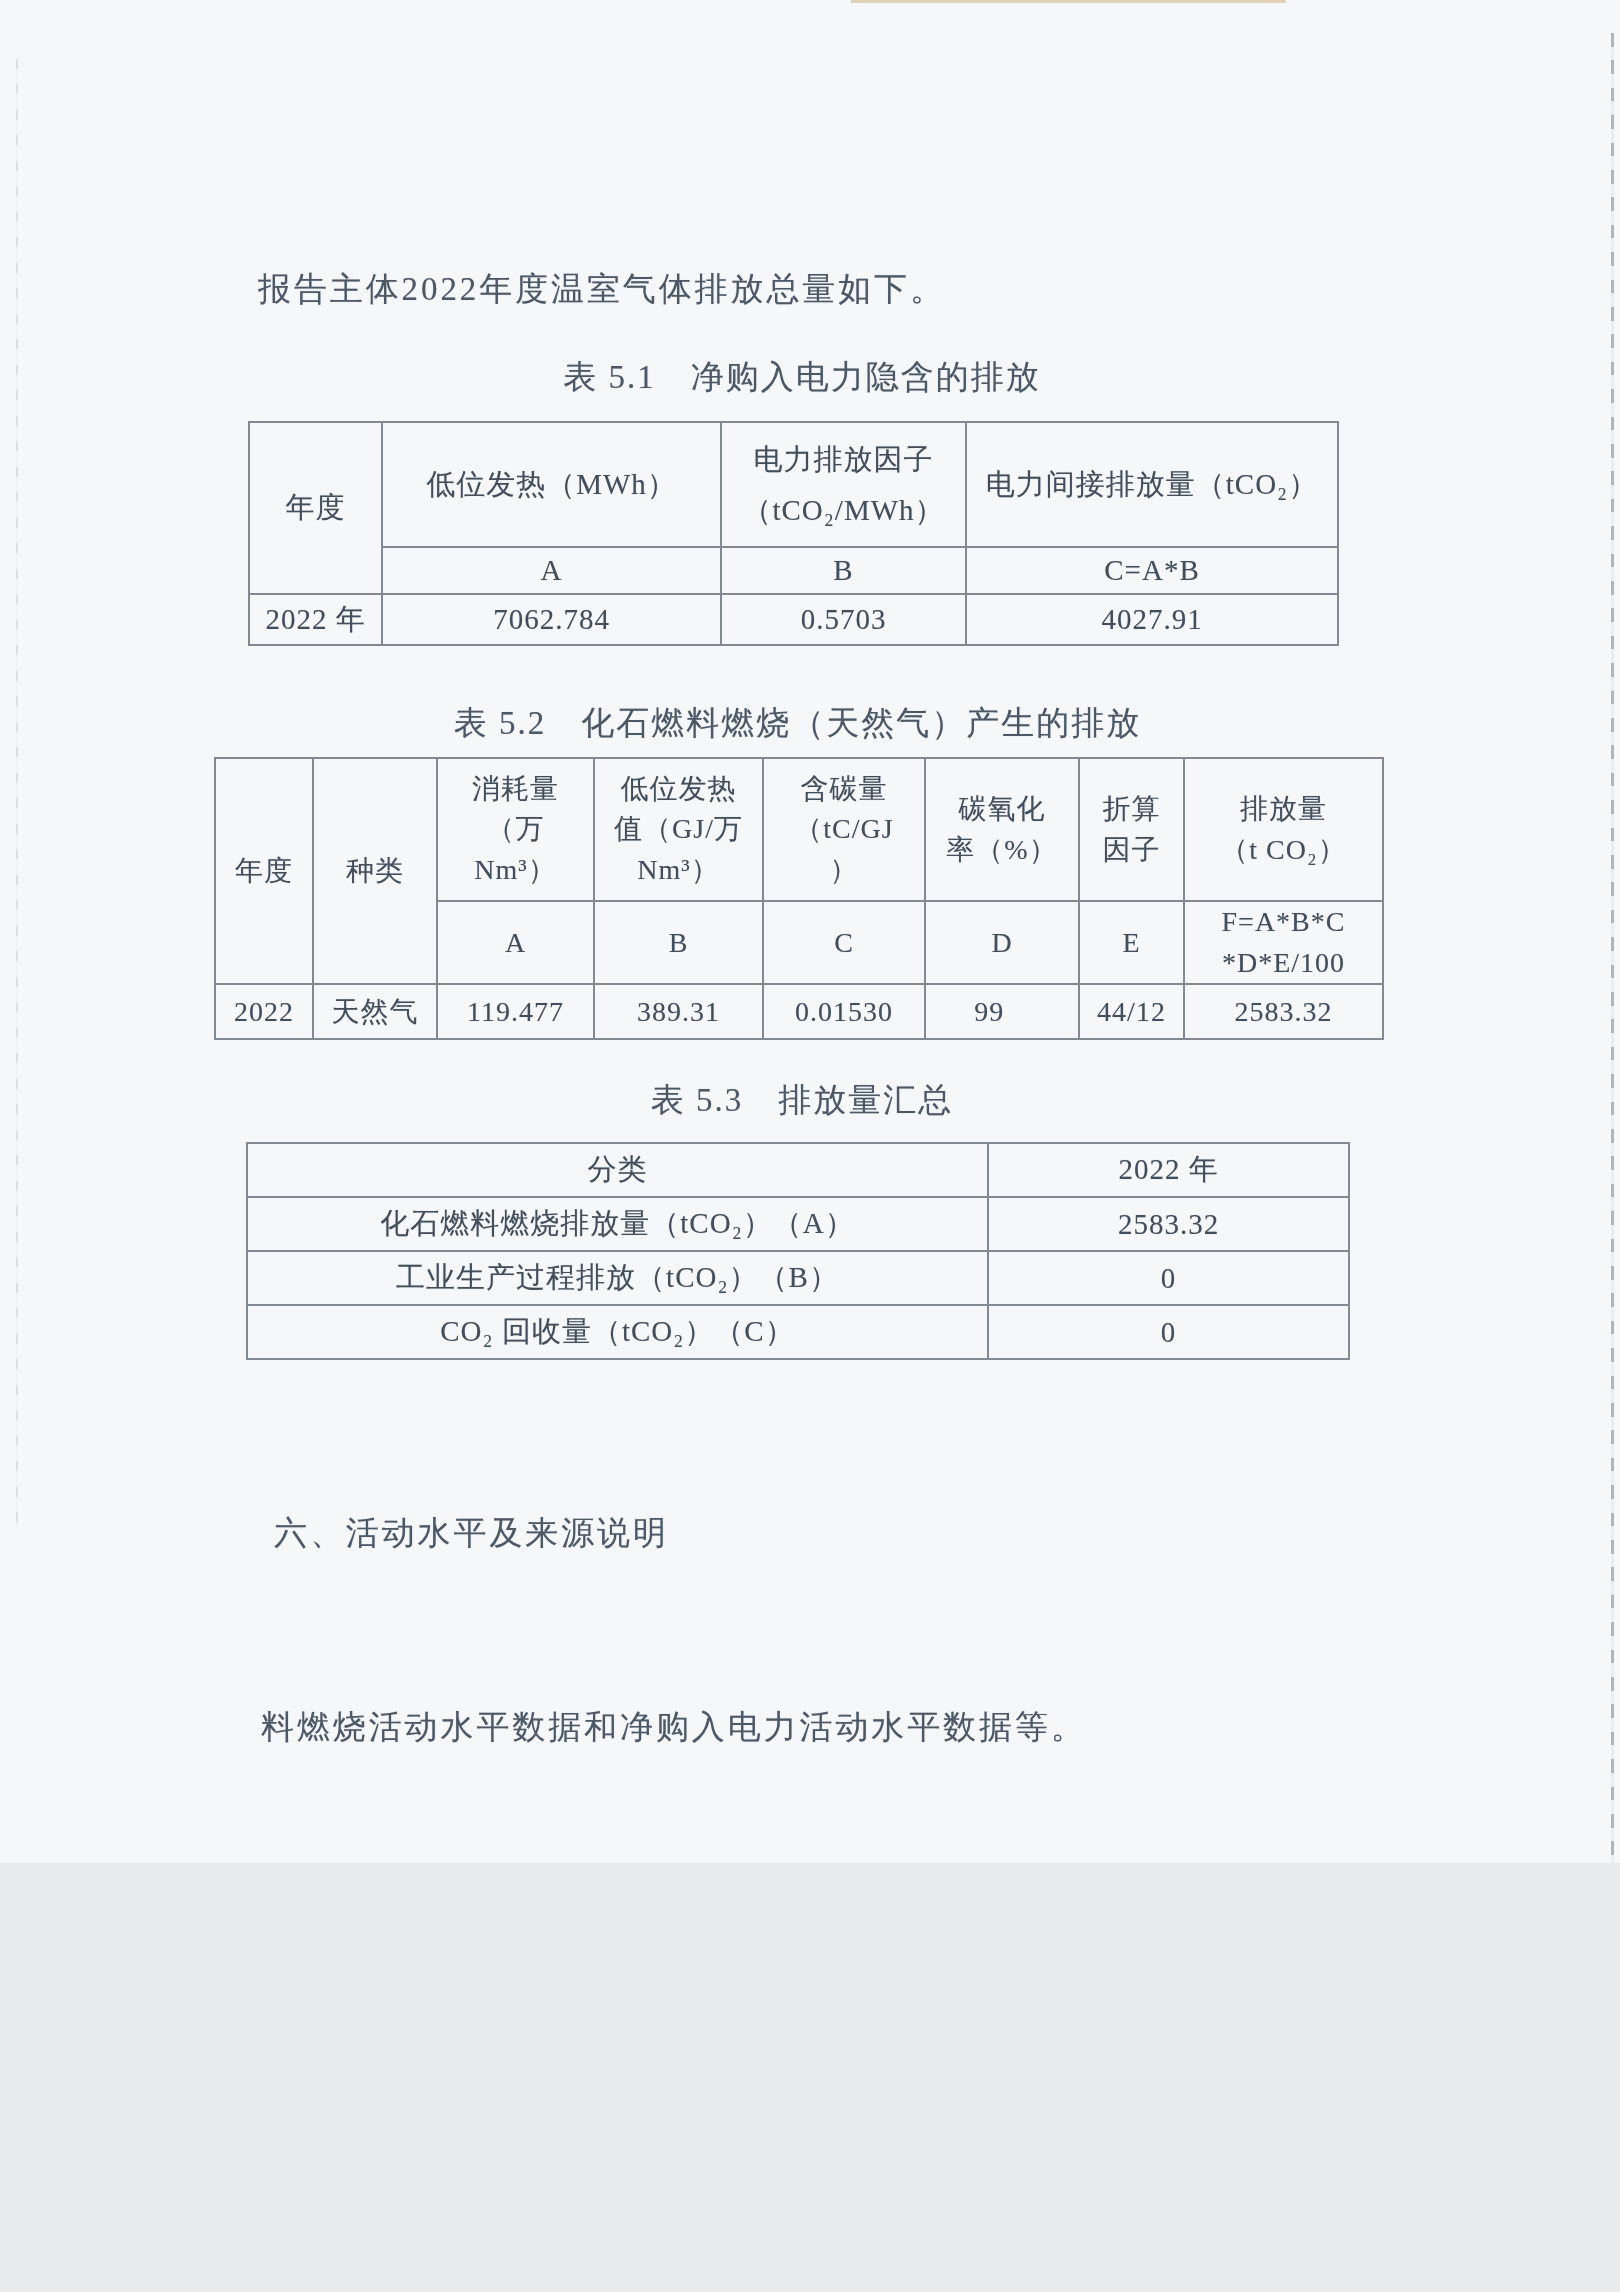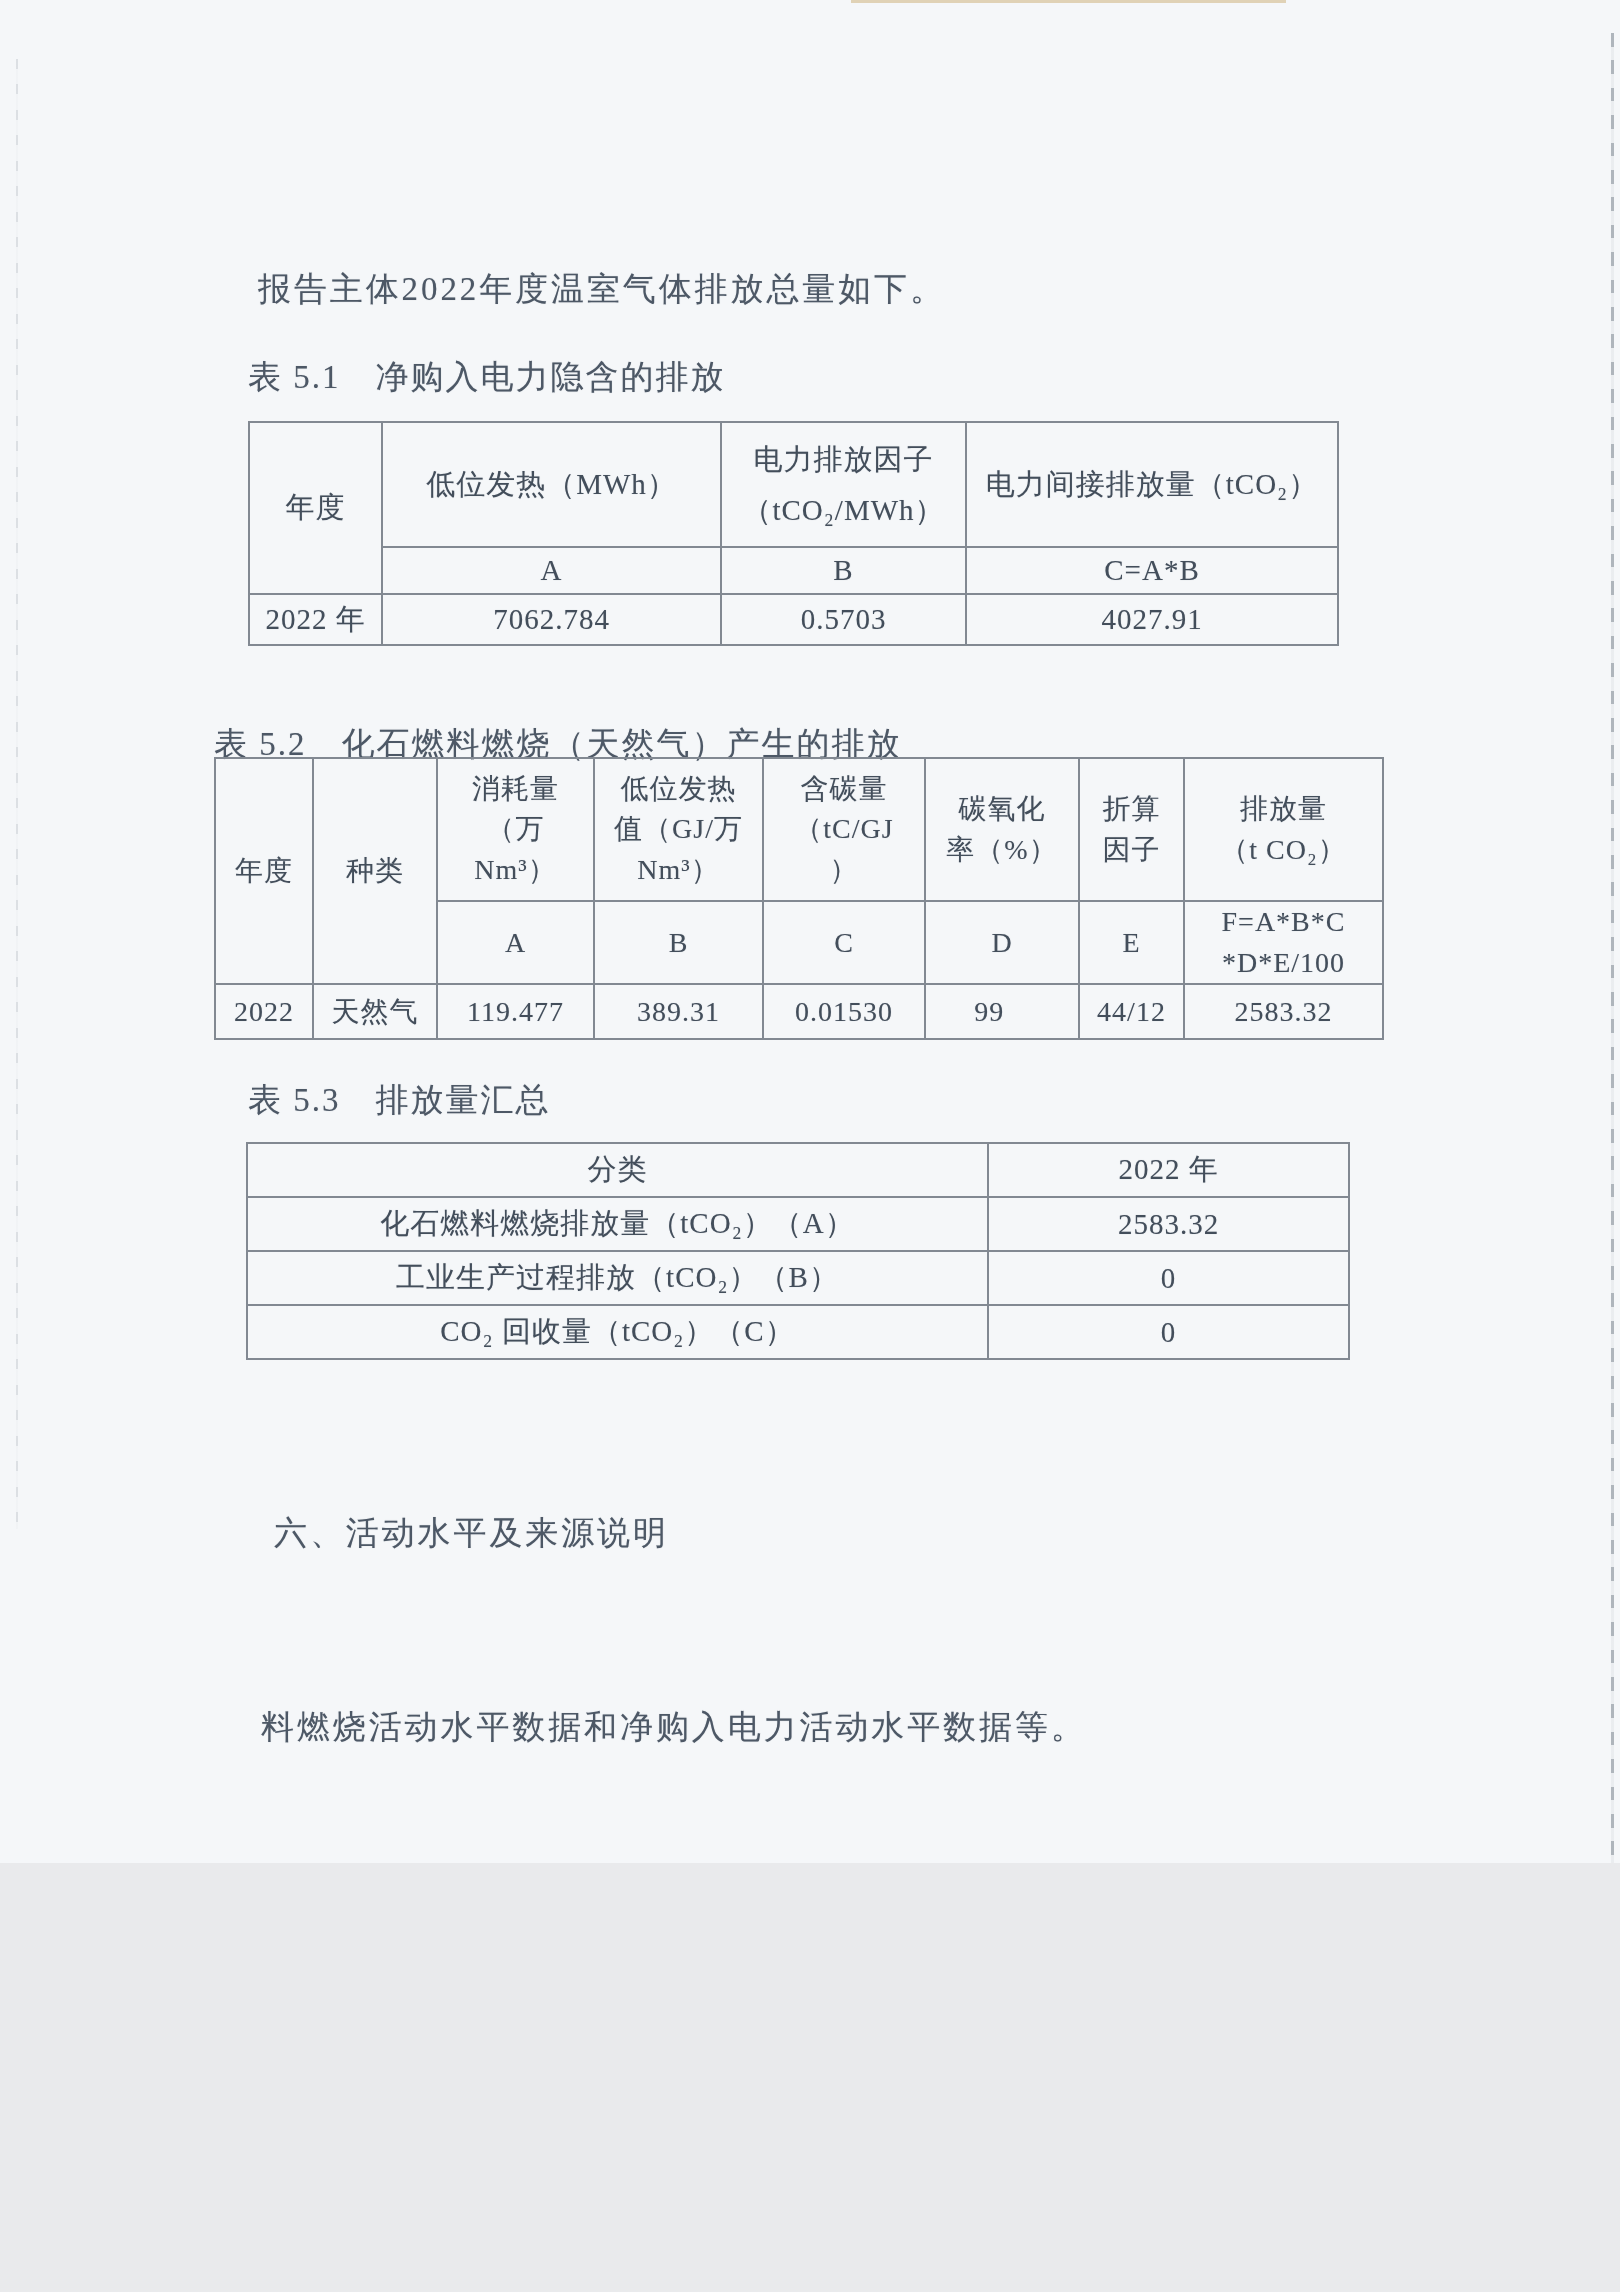--- a/index.html
+++ b/index.html
@@ -14,21 +14,21 @@
   
   .edge-right{position:absolute;left:1611px;top:33px;width:2.9px;height:2254px;
     background:repeating-linear-gradient(180deg,rgba(90,102,114,.45) 0 13.7px,rgba(90,102,114,.07) 13.7px 27.4px);}
   .edge-left{position:absolute;left:15.7px;top:59px;width:2px;height:1470px;
     background:repeating-linear-gradient(180deg,rgba(120,130,142,.20) 0 9.8px,rgba(120,130,142,.03) 9.8px 25.5px);}
   .edge-top{position:absolute;left:851px;top:0;width:435px;height:2.9px;background:rgba(206,180,128,.55);}
   .scan-hline{position:absolute;left:69px;top:2172px;width:1402px;height:2px;background:rgba(125,136,148,.14);}
 
   .txt{position:absolute;font-size:33px;letter-spacing:2.9px;
     text-shadow:0 0 1px rgba(70,82,96,.30);white-space:nowrap;}
-  .caption{position:absolute;left:248px;width:1108px;
+  .caption{position:absolute;left:248px;width:1108px;text-align:center;
     font-size:33px;letter-spacing:2px;text-shadow:0 0 1px rgba(70,82,96,.30);white-space:nowrap;}
 
   table.tbl{position:absolute;border-collapse:collapse;table-layout:fixed;
     font-family:"Liberation Serif","DejaVu Serif",serif;color:#434e5b;
     text-shadow:0 0 1px rgba(60,72,88,.28);}
   table.tbl td{border:2px solid #828992;text-align:center;vertical-align:middle;
     font-size:29px;letter-spacing:1px;padding:0;}
   table.t2 td{font-size:28px;}
   .ml{white-space:pre-line;line-height:1.45;}
   .hdr2{line-height:1.75;}
@@ -73,21 +73,21 @@
     </tr>
     <tr style="height:51px">
       <td>2022 年</td>
       <td>7062.784</td>
       <td>0.5703</td>
       <td>4027.91</td>
     </tr>
   </tbody>
     </table>
 
-  <div class="caption" style="top:722px;left:214px;width:1167px;">表 5.2　化石燃料燃烧（天然气）产生的排放</div>
+  <div class="caption" style="top:701px;left:214px;width:1167px;">表 5.2　化石燃料燃烧（天然气）产生的排放</div>
 
   <table class="tbl t2" style="left:214px;top:757px;width:1167px;">
     <colgroup>
       <col style="width:98px">
         <col style="width:124px">
         <col style="width:157px">
         <col style="width:169px">
       <col style="width:162px">
         <col style="width:154px">
         <col style="width:105px">

